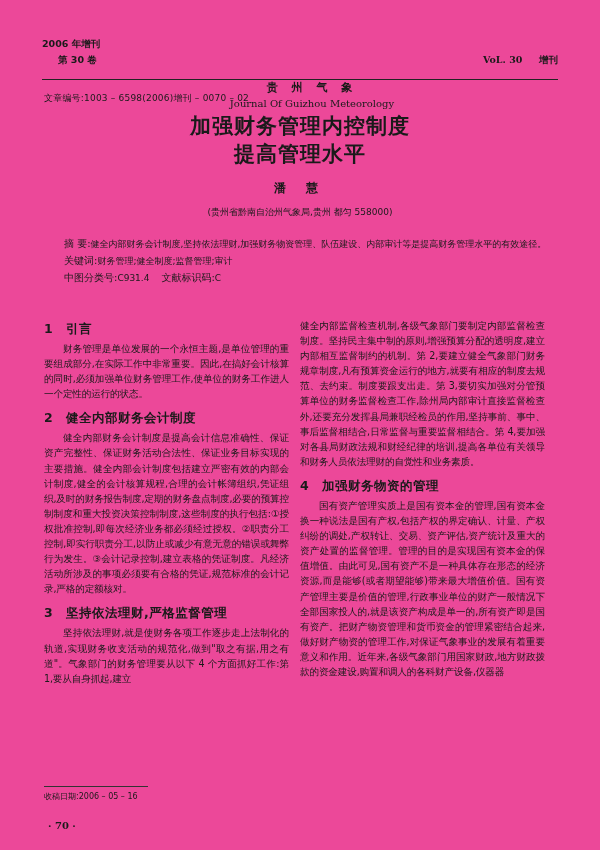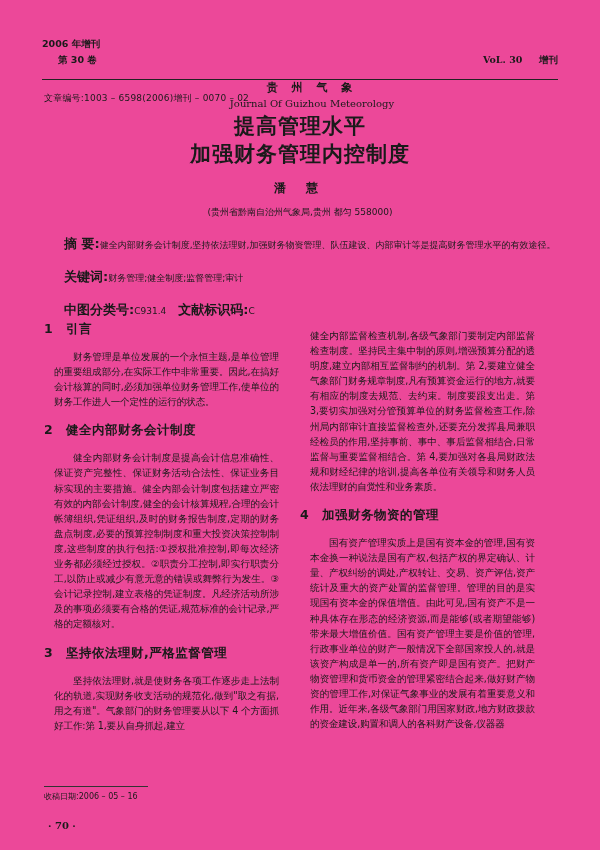--- a/index.html
+++ b/index.html
@@ -132,42 +132,42 @@
     position: absolute;
     left: 42px;
     top: 236px;
     width: 516px;
     font-size: 9px;
     line-height: 15px;
     font-family: "DejaVu Sans", "Liberation Sans", sans-serif;
     text-align: justify;
   }
   .absblock .lbl {
-    font-weight: bold;
-    font-size: 13px;
+    font-weight: normal;
+    font-size: 10px;
   }
   .absblock .ind { text-indent: 22px; }
-  .absblock .row { margin-top: 16px; }
+  .absblock .row { margin-top: 1px; }
   .kw, .clc { padding-left: 22px; }
   .clc .gap { display: inline-block; width: 12px; }
 
   
   .col {
     position: absolute;
     top: 318px;
     width: 245px;
     font-size: 9.6px;
     line-height: 15.1px;
     text-align: justify;
     font-family: "DejaVu Sans", "Liberation Sans", sans-serif;
   }
   .col-left  { left: 44px; }
   .col-right { left: 300px; }
   .col p {
-    margin: 10px;
+    margin: 0;
     text-indent: 19px;
     letter-spacing: -0.15px;
   }
   .h2 {
     font-size: 12.5px;
     font-weight: bold;
     line-height: 21px;
     margin: 6px 0 2px 0;
     letter-spacing: 0.5px;
     font-family: "DejaVu Sans", "Liberation Sans", sans-serif;
@@ -225,22 +225,22 @@
       <span>增刊</span>
     </div>
   </div>
   <div class="mast-rule"></div>
 
   <div class="artnum">
     <span>文章编号:</span><span>1003 – 6598(2006)增刊 – 0070 – 02</span>
   </div>
 
   <div class="title">
+    <div>加强财务管理内控制度</div>
     <div>提高管理水平</div>
-    <div>加强财务管理内控制度</div>
   </div>
 
   <div class="author">潘  慧</div>
   <div class="affiliation">(贵州省黔南自治州气象局,贵州 都匀  558000)</div>
 
   <div class="absblock">
     <div class="ind">
       <span class="lbl">摘    要:</span><span>健全内部财务会计制度,坚持依法理财,加强财务物资管理、队伍建设、内部审计等是提高财务管理水平的有效途径。</span>
     </div>
     <div class="row kw">

